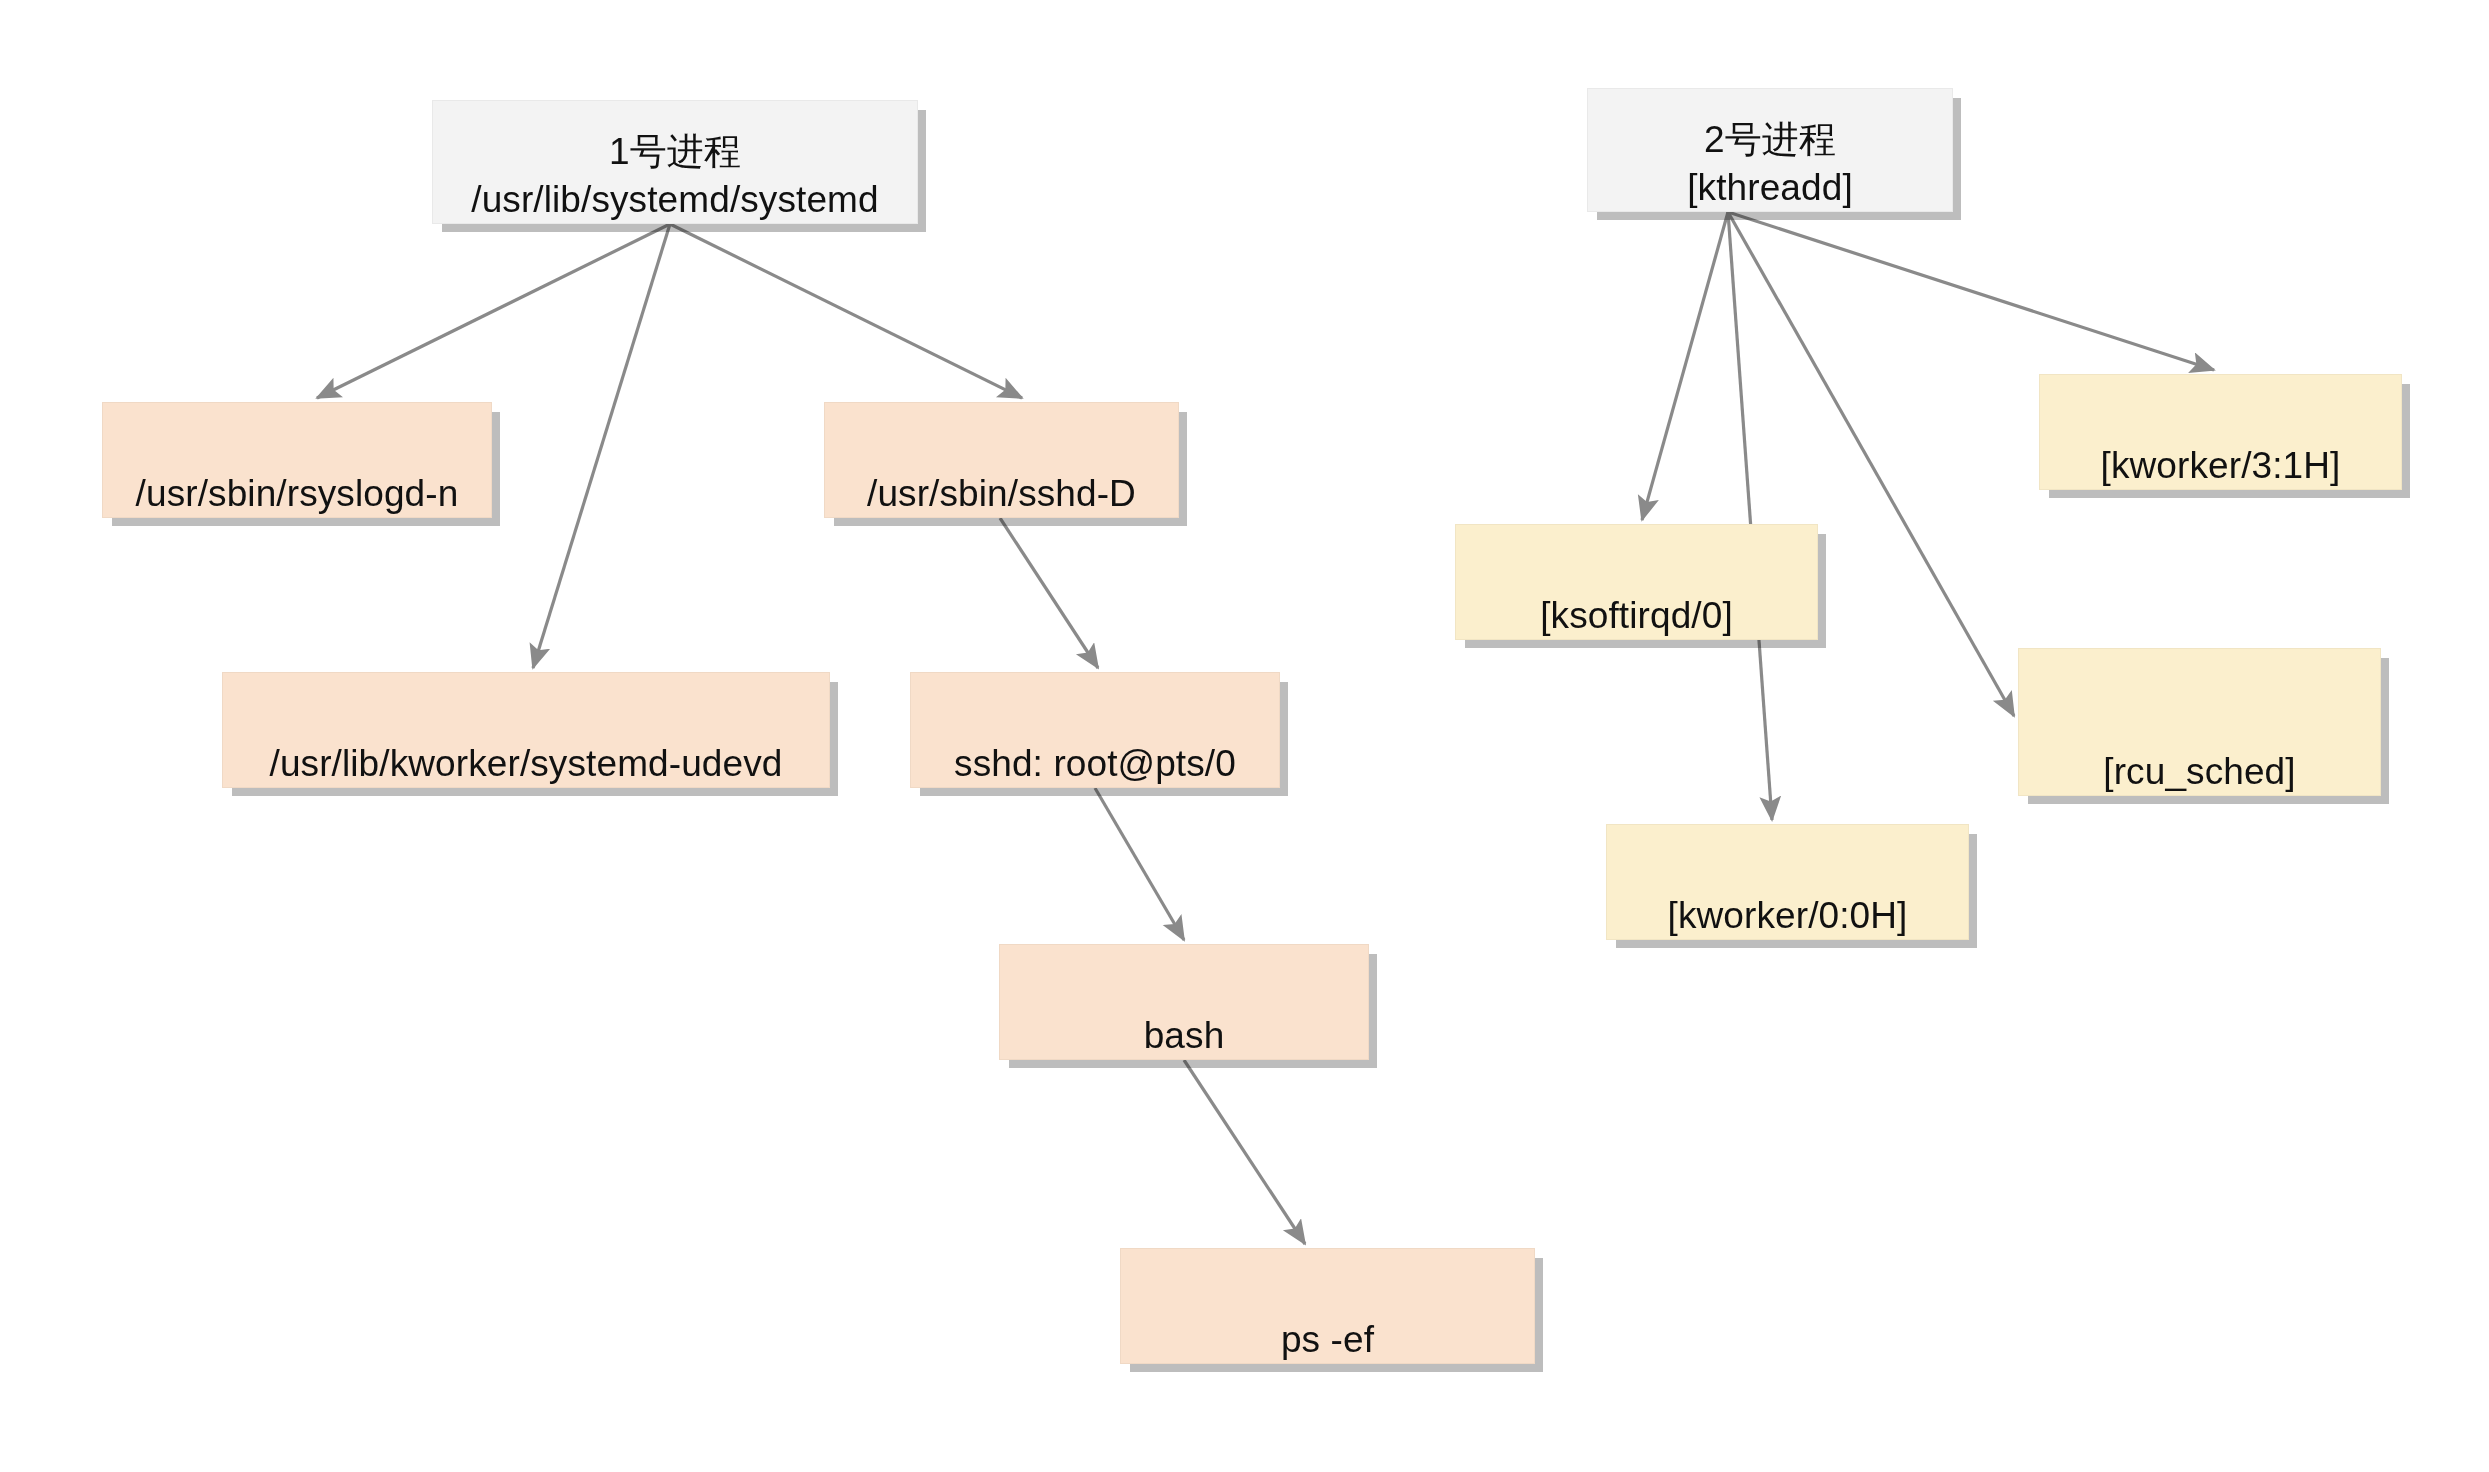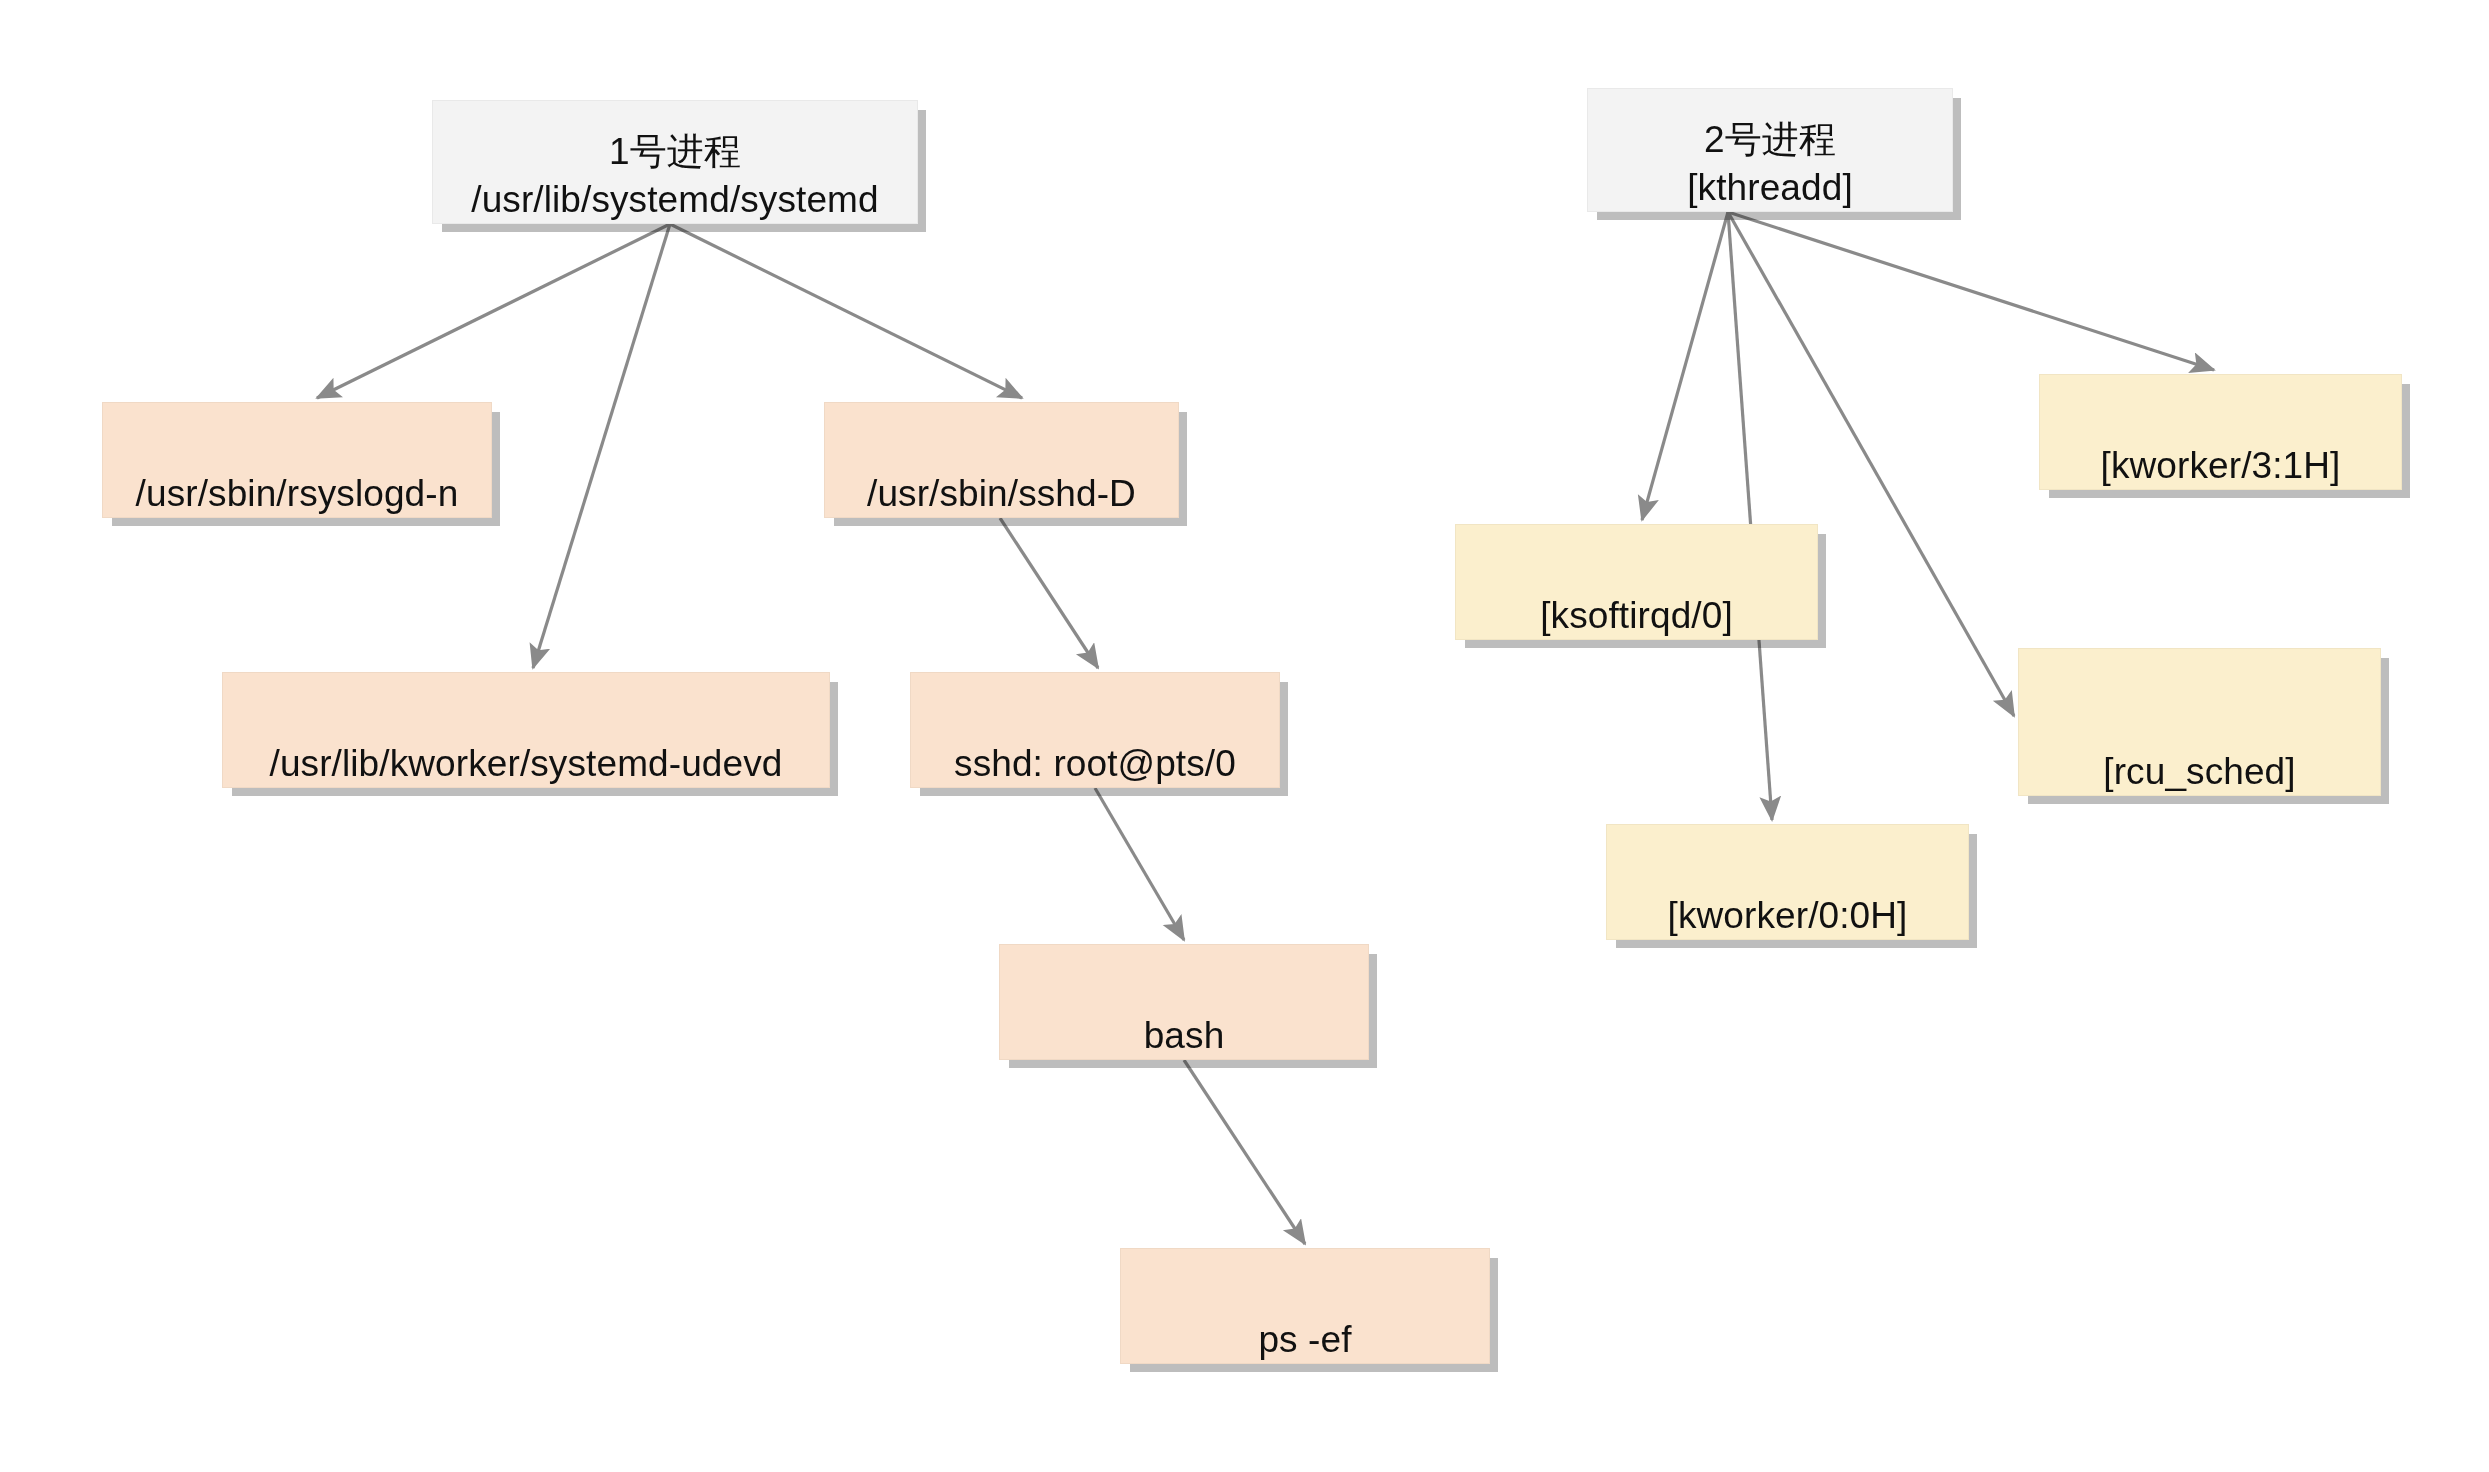--- a/index.html
+++ b/index.html
@@ -83,21 +83,21 @@
   </svg>
 
   <div id="nodes-layer">
       <div class="node node-root" style="left: 432px; top: 100px; width: 486px; height: 124px;"><span class="node-label">1号进程
 /usr/lib/systemd/systemd</span></div>
       <div class="node node-user" style="left: 102px; top: 402px; width: 390px; height: 116px;"><span class="node-label">/usr/sbin/rsyslogd-n</span></div>
       <div class="node node-user" style="left: 824px; top: 402px; width: 355px; height: 116px;"><span class="node-label">/usr/sbin/sshd-D</span></div>
       <div class="node node-user" style="left: 222px; top: 672px; width: 608px; height: 116px;"><span class="node-label">/usr/lib/kworker/systemd-udevd</span></div>
       <div class="node node-user" style="left: 910px; top: 672px; width: 370px; height: 116px;"><span class="node-label">sshd: root@pts/0</span></div>
       <div class="node node-user" style="left: 999px; top: 944px; width: 370px; height: 116px;"><span class="node-label">bash</span></div>
-      <div class="node node-user" style="left: 1120px; top: 1248px; width: 370px; height: 116px;"><span class="node-label">ps -ef</span></div>
+      <div class="node node-user" style="left: 1120px; top: 1248px; width: 415px; height: 116px;"><span class="node-label">ps -ef</span></div>
       <div class="node node-root" style="left: 1548px; top: 88px; width: 366px; height: 124px; margin-left: 39px;"><span class="node-label">2号进程
 [kthreadd]</span></div>
       <div class="node node-kernel" style="left: 1455px; top: 524px; width: 363px; height: 116px;"><span class="node-label">[ksoftirqd/0]</span></div>
       <div class="node node-kernel" style="left: 1606px; top: 824px; width: 363px; height: 116px;"><span class="node-label">[kworker/0:0H]</span></div>
       <div class="node node-kernel" style="left: 2018px; top: 374px; width: 363px; height: 116px; margin-left: 21px;"><span class="node-label">[kworker/3:1H]</span></div>
       <div class="node node-kernel" style="left: 2018px; top: 648px; width: 363px; height: 148px;"><span class="node-label">[rcu_sched]</span></div>
     </div>
 
 </div>
 

